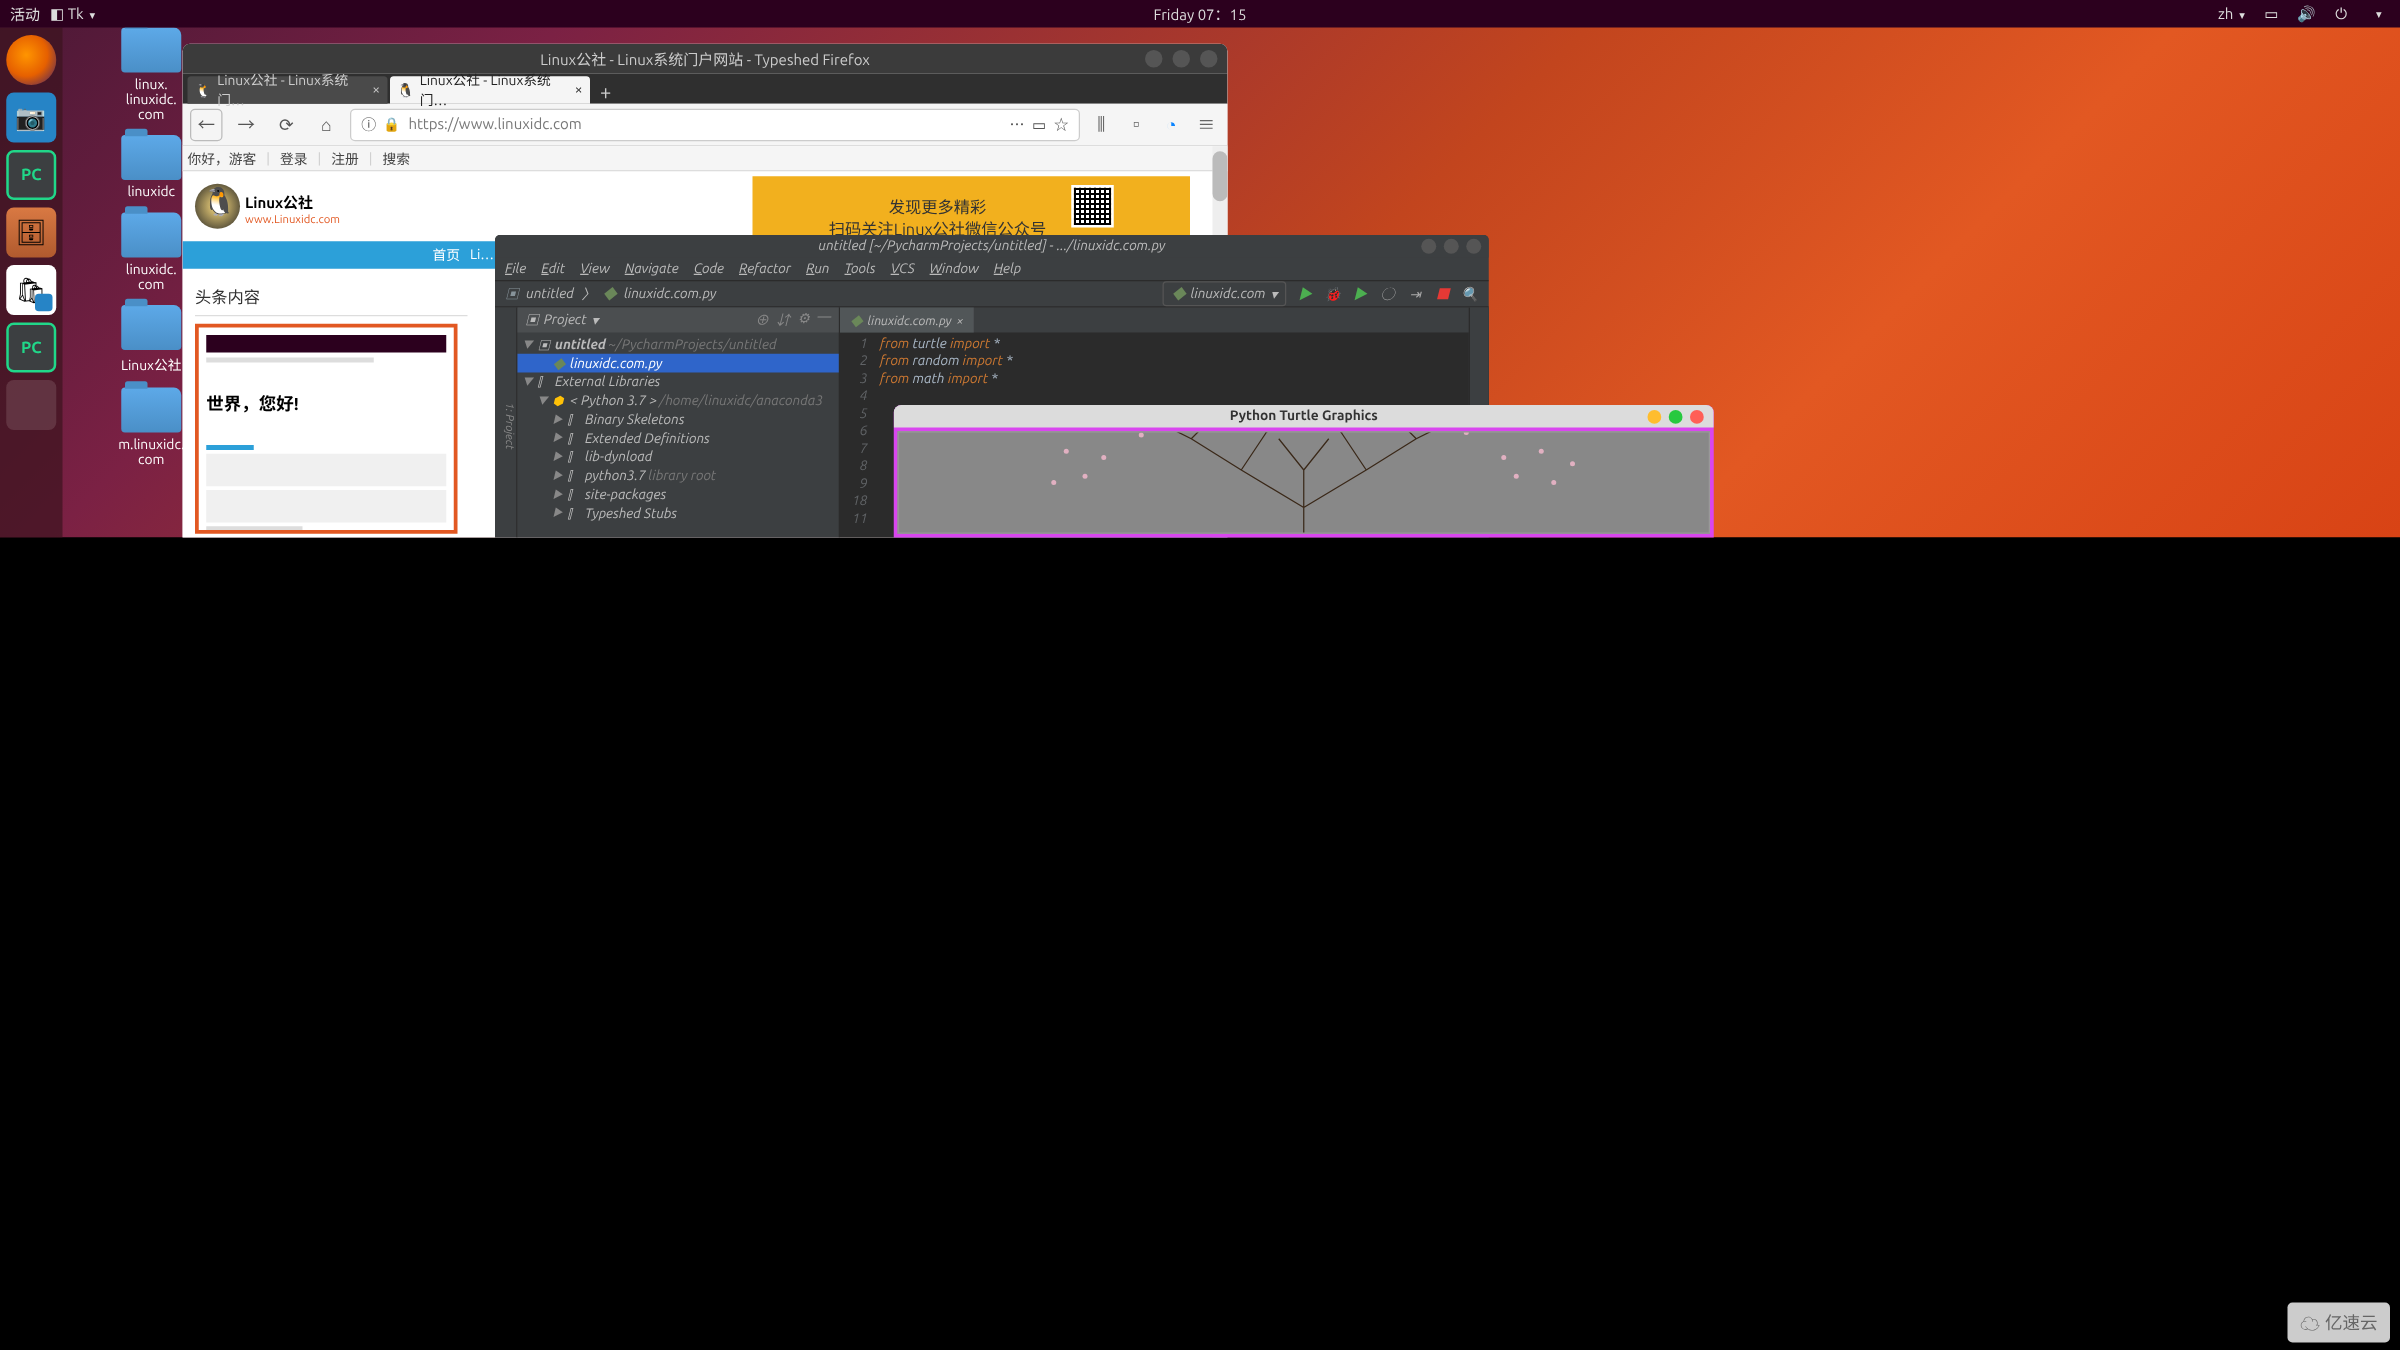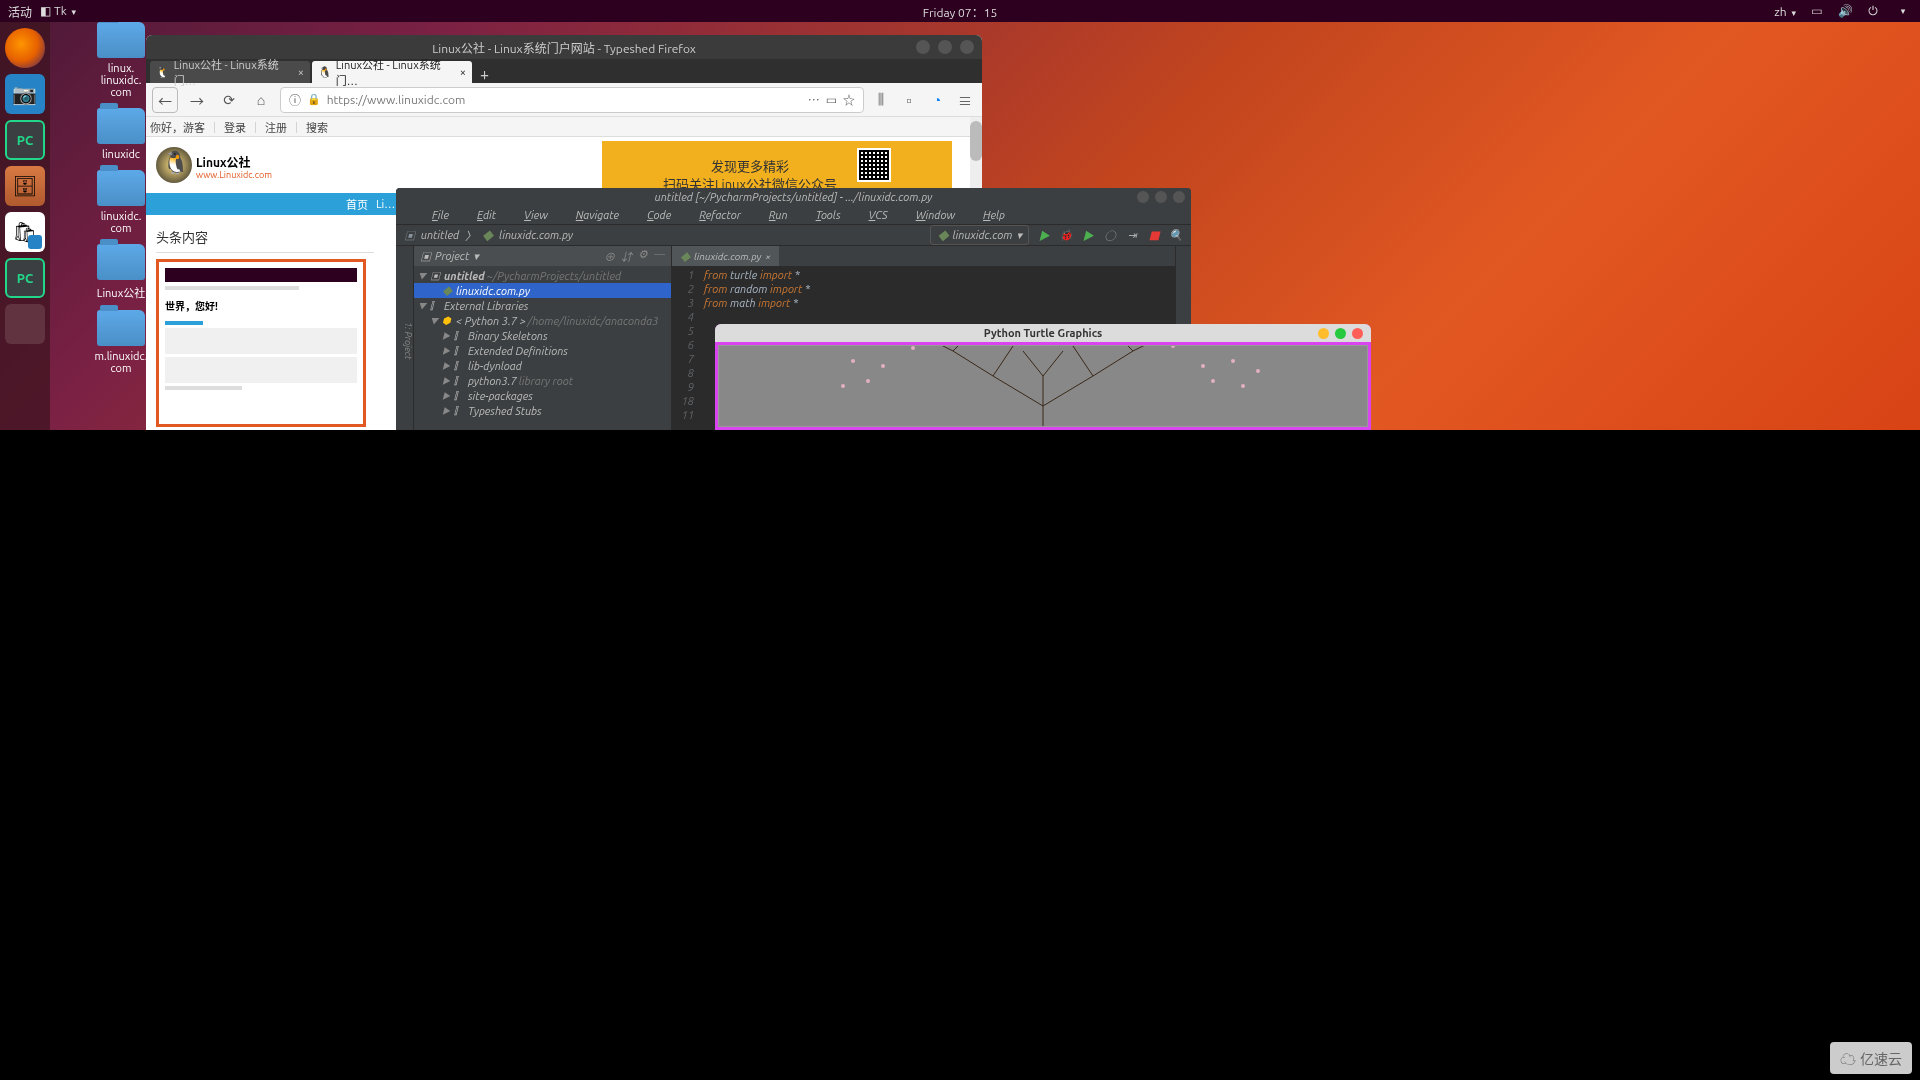--- a/index.html
+++ b/index.html
@@ -65,31 +65,31 @@
 .ff-ad-txt div{line-height:1.4;}
 .ff-qr { width:34px; height:34px; background:repeating-linear-gradient(0deg,#000 0,#000 2px,#fff 2px,#fff 4px),repeating-linear-gradient(90deg,#000 0,#000 2px,#fff 2px,#fff 4px); background-blend-mode:multiply; border:2px solid #fff;}
 .ff-nav2 { height:22px; background:#2ca0d9; color:#fff; font-size:11px; display:flex; align-items:center; padding-left:200px; gap:8px;}
 .ff-body { display:flex; padding:6px 10px; gap:8px;}
 .ff-side { width:218px;}
 .ff-side-h { font-size:13px; color:#333; padding:6px 0; border-bottom:1px solid #ddd;}
 .ff-thumb { width:210px; height:168px; border:3px solid #e25822; margin-top:6px; background:#fff; position:relative; overflow:hidden;}
 .ff-thumb-inner { padding:6px; font-size:10px;}
 .ff-thumb-inner .bar{height:14px;background:#2c001e;margin-bottom:4px;}
 .ff-thumb-inner .line{height:4px;background:#ddd;margin:3px 0;}
-.ff-thumb-inner .hello{font-size:10px;font-weight:bold;margin:8px 0;}
+.ff-thumb-inner .hello{font-size:14px;font-weight:bold;margin:23px 0;}
 .ff-thumb-inner .block{height:26px;background:#f0f0f0;margin:3px 0;font-size:7px;padding:2px;color:#999;}
 .ff-scroll { position:absolute; right:0; top:0; width:12px; height:100%; background:#eee;}
 .ff-scroll-thumb{width:100%;height:40px;background:#bbb;border-radius:6px;margin-top:4px;}
 
 
 .pcwin { position:absolute; top:188px; left:396px; width:795px; height:242px; background:#3c3f41; z-index:40; border-radius:4px 4px 0 0; overflow:hidden;font-style:italic;}
 .pc-title { height:18px; background:#3c3f41; color:#bbb; font-size:11px; display:flex; align-items:center; justify-content:center; position:relative;}
 .pc-wbtn { position:absolute; right:6px; display:flex; gap:6px;}
 .pc-wbtn span{width:12px;height:12px;border-radius:50%;background:#555;display:inline-block;}
-.pc-menu { height:18px; display:flex; align-items:center; gap:28px; padding:0 8px; font-size:11px; color:#bbb;margin-left:28px;}
+.pc-menu { height:18px; display:flex; align-items:center; gap:12px; padding:0 8px; font-size:11px; color:#bbb;}
 .pc-menu span{text-decoration:underline;text-decoration-color:transparent;}
 .pc-menu span::first-letter{text-decoration:underline;}
 .pc-crumb { height:22px; border-top:1px solid #2b2b2b; border-bottom:1px solid #2b2b2b; display:flex; align-items:center; padding:0 8px; gap:6px; font-size:11px; color:#bbb;}
 .pc-crumb .fi{color:#87939a;}
 .pc-crumb-r{margin-left:auto;display:flex;align-items:center;gap:8px;}
 .pc-crumb-r .cfg{border:1px solid #555;padding:1px 6px;border-radius:3px;display:flex;align-items:center;gap:4px;}
 .pc-tbtn{width:14px;color:#aaa;font-size:11px;text-align:center;}
 .pc-tbtn.grn{color:#4caf50;}
 .pc-tbtn.red{color:#e53935;}
 .pc-body { display:flex; height:calc(100% - 58px);}

